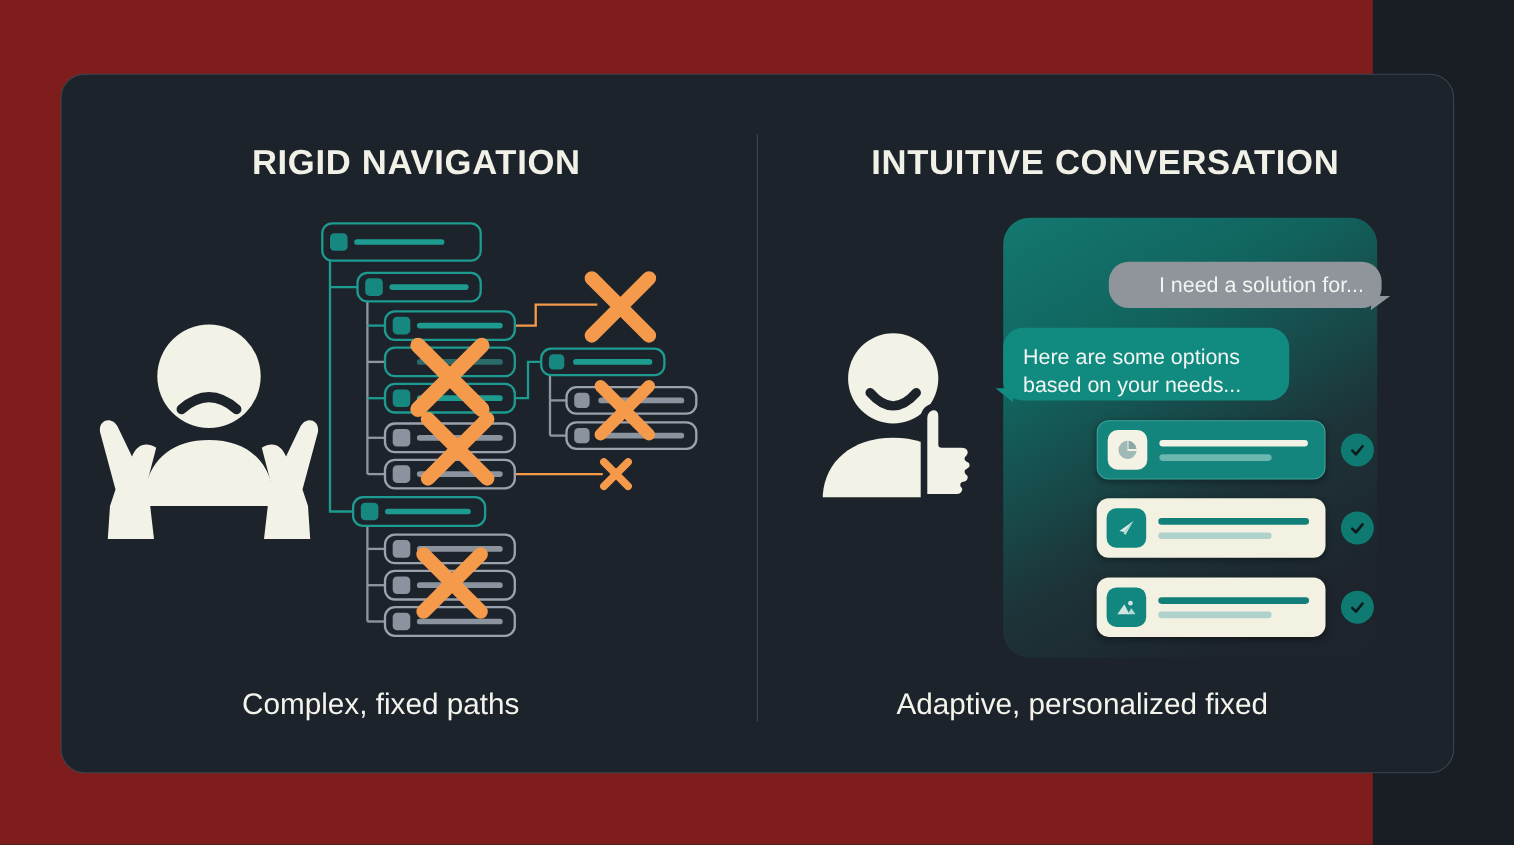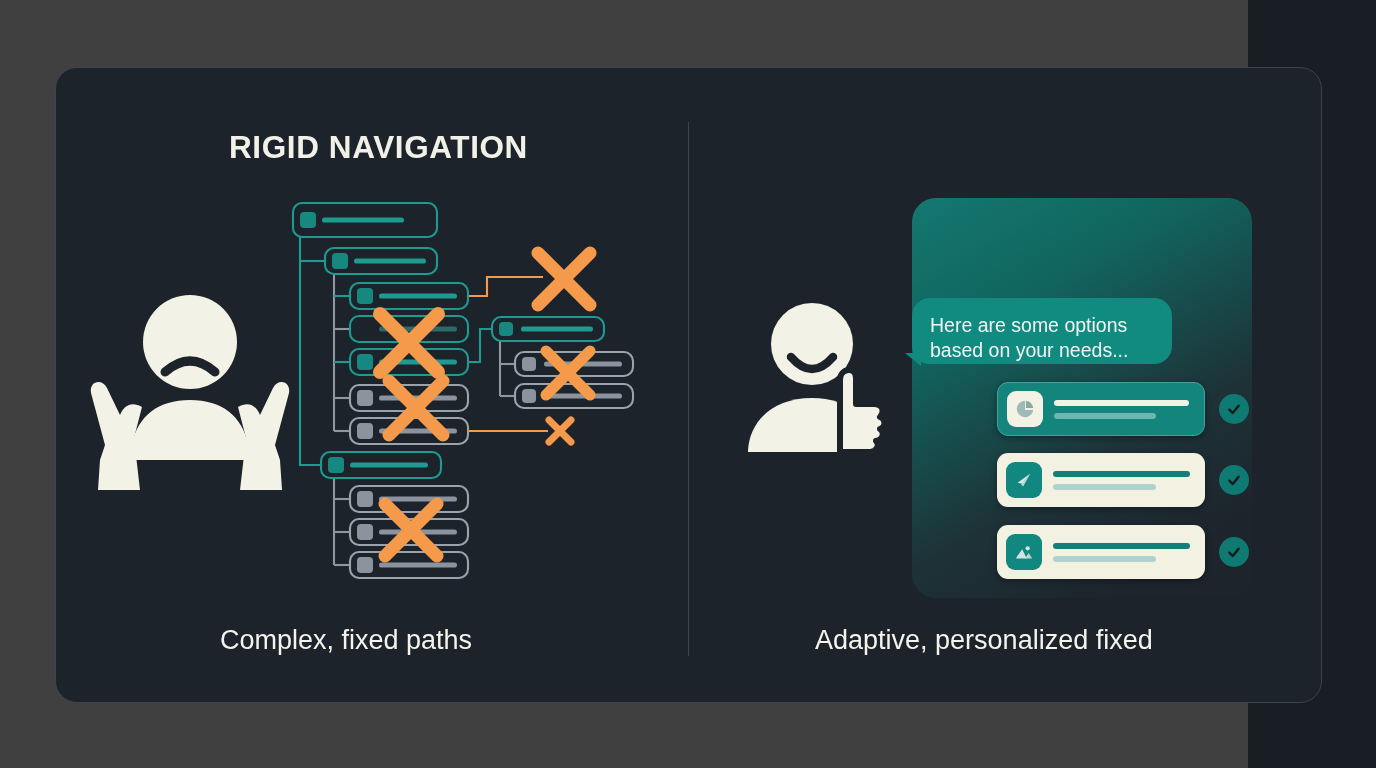--- a/index.html
+++ b/index.html
@@ -6,21 +6,21 @@
   * { box-sizing: border-box; margin: 0; padding: 0; }
   html, body {
     width: 1376px; height: 768px;
     background: #191e24;
     font-family: "Liberation Sans", sans-serif;
     overflow: hidden;
   }
   #stage {
     position: relative;
     width: 1248px; height: 768px;
-    background: #404040;
+    background: #7f1d1d;
   }
   
   #panel {
     position: absolute;
     left: 55px; top: 67px;
     width: 1267px; height: 636px;
     background: #1d232b;
     border: 1.4px solid #3b444f;
     border-radius: 22px;
   }
@@ -150,20 +150,21 @@
 </style>
 </head>
 <body>
 
 <div id="stage">
 
   <div id="panel"></div>
   <div id="divider"></div>
 
   <div class="heading" id="heading-left">RIGID NAVIGATION</div>
+  <div class="heading" id="heading-right">INTUITIVE CONVERSATION</div>
 
   <svg class="layer" id="left-art" viewBox="0 0 1376 768">
 
     <g fill="#f3f2e6">
       <circle cx="190" cy="342" r="47"></circle>
       <path d="M165 372 q25 -22 50 0" fill="none" stroke="#1d232b" stroke-width="9" stroke-linecap="round"></path>
       <path d="M190 400 c-32 0 -52 16 -58 44 l-8 16 h132 l-8 -16 c-6 -28 -26 -44 -58 -44 z"></path>
 
       <path d="M142 407 c-10 -6 -18 -2 -22 8 l-13 -27 c-5 -10 -18 -7 -16 5
                l14 52 -5 15 v0 l-2 30 h42 l-6 -52 z"></path>
@@ -309,20 +310,24 @@
         <path d="M840 404 l0 -24 c0 -12 16 -14 16 -2 l0 26
                  l18 0 c9 0 11 8 6 13 c6 2 6 10 0 12
                  c5 3 3 11 -4 12 c4 3 1 11 -6 11
                  l-30 0 z" fill="#f3f2e6"></path>
       </g>
     </g>
   </svg>
 
   <div id="chat-backdrop"></div>
 
+  <div class="bubble" id="bubble-user">
+    <span>I need a solution for...</span>
+    <span class="tail"></span>
+  </div>
 
   <div class="bubble" id="bubble-bot">
     <span>Here are some options based on your needs...</span>
     <span class="tail"></span>
   </div>
 
   <div class="option-row" style="left:997px; top:382px;">
     <div class="card teal">
       <div class="tile cream">
         <svg width="22" height="22" viewBox="0 0 24 24" fill="#9fb9b6">

